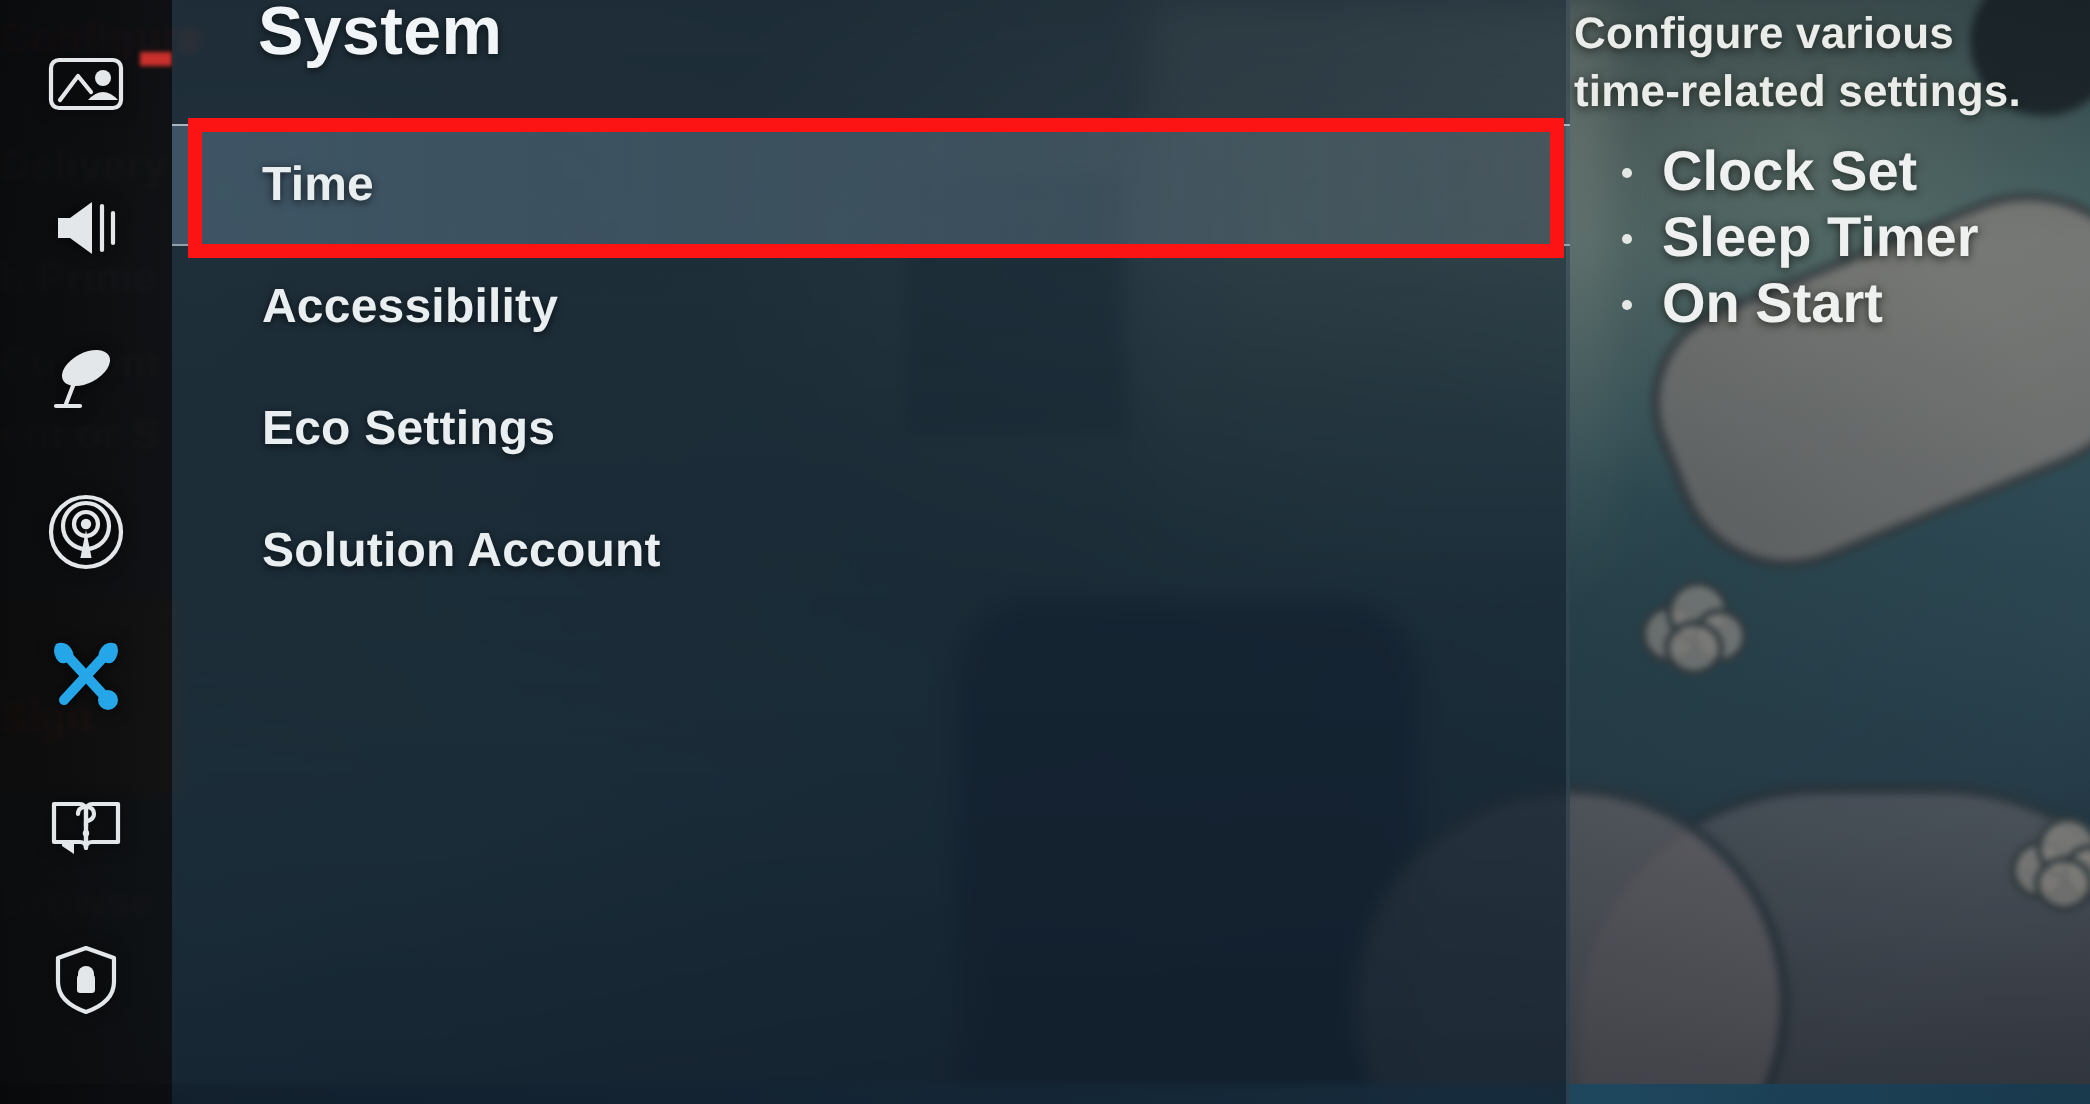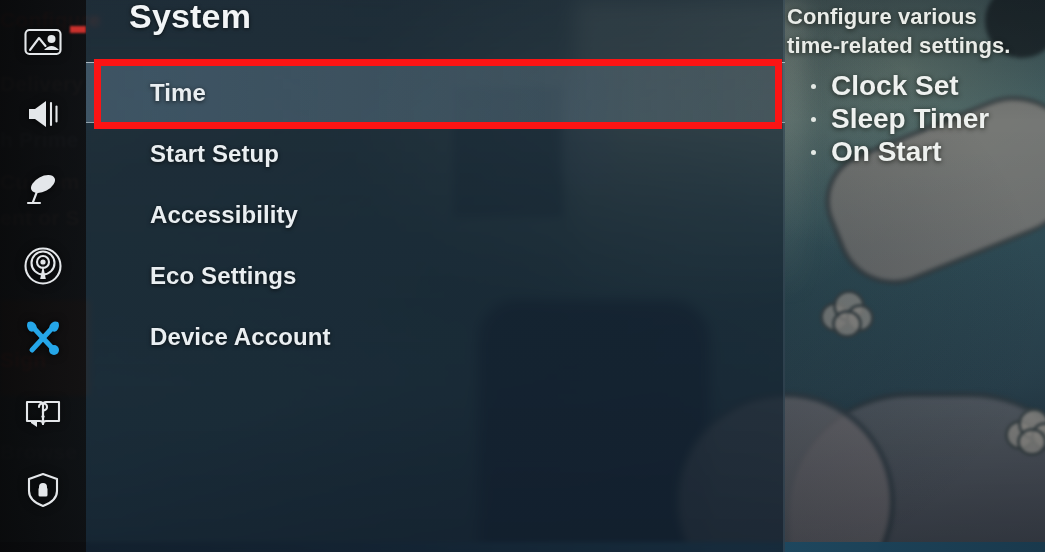--- a/index.html
+++ b/index.html
@@ -209,21 +209,21 @@
   .menu-list {
     position: absolute;
     left: 0; top: 62px;
     width: 699px;
   }
   .menu-item {
     position: relative;
     height: 61px;
     display: flex;
     align-items: center;
-    padding-left: 64px;
+    padding-left: 45px;
     box-sizing: border-box;
     font-size: 24px;
     font-weight: 700;
     color: #e9eef1;
     text-shadow: 0 1px 4px rgba(0,0,0,0.70);
     letter-spacing: 0.1px;
   }
   .menu-item.selected {
     background: linear-gradient(to right, rgba(74,99,117,0.72) 0%, rgba(84,108,122,0.55) 55%, rgba(110,126,130,0.34) 100%);
     border-top: 1px solid rgba(215,225,232,0.70);
@@ -407,24 +407,23 @@
       </span>
     </div>
   </div>
 
   <div class="menu-panel">
 
     <div class="menu-title">System</div>
 
     <div class="menu-list">
       <div class="menu-item selected">Time</div>
-      <div class="menu-item">Start Setup</div>
       <div class="menu-item">Accessibility</div>
       <div class="menu-item">Eco Settings</div>
-      <div class="menu-item">Device Account</div>
+      <div class="menu-item">Solution Account</div>
     </div>
   </div>
 
   <div class="red-box"></div>
 
   <div class="desc-panel">
     <div class="desc-heading">Configure various time-related settings.</div>
     <ul class="desc-bullets">
       <li>Clock Set</li>
       <li>Sleep Timer</li>

